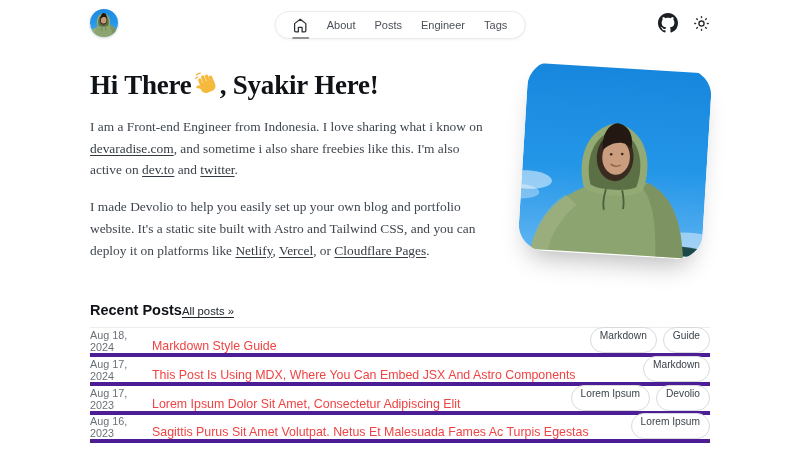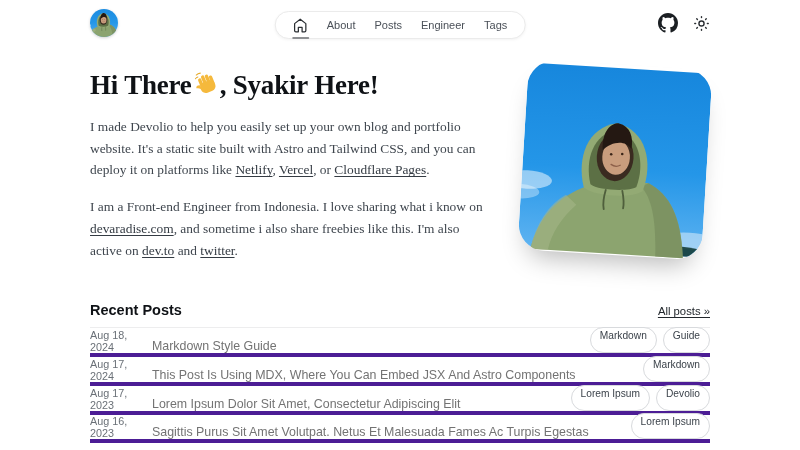--- a/index.html
+++ b/index.html
@@ -42,28 +42,28 @@
 
   .hero-photo {
     width:184px; height:190px; border-radius:26px; overflow:hidden;
     transform:rotate(3.5deg); flex-shrink:0; margin-top:5px; margin-right:3px;
     box-shadow:0 16px 26px -10px rgba(0,0,0,.28);
   }
   .hero-photo svg { display:block; width:100%; height:100%; }
 
   
   .recent { margin-top:26px; }
-  .recent-head { display:flex; justify-content:space-between; align-items:baseline; margin-bottom:9px; }
+  .recent-head { display:flex; justify-content:flex-start; align-items:baseline; margin-bottom:9px; }
   h2 { font-size:14.5px; font-weight:700; color:#0f1216; margin:0; }
   .all-posts { font-size:11.3px; color:#22272c; text-decoration:underline; text-underline-offset:2px; cursor:pointer; }
 
   .post-list { border-top:1px solid #ededee; }
   .post-row { display:flex; align-items:flex-end; height:28.8px; border-bottom:4px solid #4c1d95; }
   .post-date { width:62px; flex-shrink:0; font-size:10.8px; color:#6a7077; }
-  .post-title { flex:1; font-size:12.4px; color:#737373; white-space:nowrap; overflow:hidden; text-overflow:ellipsis; cursor:pointer; }
+  .post-title { flex:1; font-size:12.4px; color:#ef4444; white-space:nowrap; overflow:hidden; text-overflow:ellipsis; cursor:pointer; }
   .post-tags { display:flex; gap:6px; margin-left:10px; flex-shrink:0; }
   .tag-pill { font-size:10.2px; color:#3c434b; border:1px solid #d8dadd; border-radius:999px; padding:2px 9px 11px; background:#fff; white-space:nowrap; cursor:pointer; }
 </style>
 </head>
 <body>
 
 <svg width="0" height="0" style="position:absolute" aria-hidden="true">
   <defs>
     <linearGradient id="skyGrad" x1="0" y1="0" x2="0" y2="1">
       <stop offset="0" stop-color="#1787dd"></stop>
@@ -139,23 +139,23 @@
                 <rect x="8.6" y="6.5" width="4.2" height="14" rx="2.1"></rect>
                 <rect x="13.3" y="4.4" width="4.2" height="16" rx="2.1"></rect>
                 <rect x="18" y="5.4" width="4.2" height="15" rx="2.1"></rect>
                 <rect x="22.4" y="8.2" width="4" height="12" rx="2"></rect>
                 <path d="M9 15 q-5 -2.5 -6 1.5 q5 1 5.5 4.5 z"></path>
                 <rect x="7.6" y="13.2" width="18.8" height="13.4" rx="6.2"></rect>
               </g>
               <path d="M4 5 q2-2 5-2.4 M3 9.5 q1.2-1.6 3-2.2" stroke="#e7ac2e" stroke-width="1.3" fill="none" stroke-linecap="round"></path>
             </svg></span><span class="sr">👋</span><span>, Syakir Here!</span></h1>
 
+      <p><span>I am a Front-end Engineer from Indonesia. I love sharing what i know on </span><a class="inline-link">devaradise.com</a><span>, and sometime i also share freebies like this. I'm also active on </span><a class="inline-link">dev.to</a><span> and </span><a class="inline-link">twitter</a><span>.</span></p>
+
       <p><span>I made Devolio to help you easily set up your own blog and portfolio website. It's a static site built with Astro and Tailwind CSS, and you can deploy it on platforms like </span><a class="inline-link">Netlify</a><span>, </span><a class="inline-link">Vercel</a><span>, or </span><a class="inline-link">Cloudflare Pages</a><span>.</span></p>
-
-      <p><span>I am a Front-end Engineer from Indonesia. I love sharing what i know on </span><a class="inline-link">devaradise.com</a><span>, and sometime i also share freebies like this. I'm also active on </span><a class="inline-link">dev.to</a><span> and </span><a class="inline-link">twitter</a><span>.</span></p>
     </div>
 
     <div class="hero-photo">
       <svg viewBox="0 0 200 200">
           <use href="#portrait"></use>
         </svg>
     </div>
   </section>
 
   <section class="recent">

